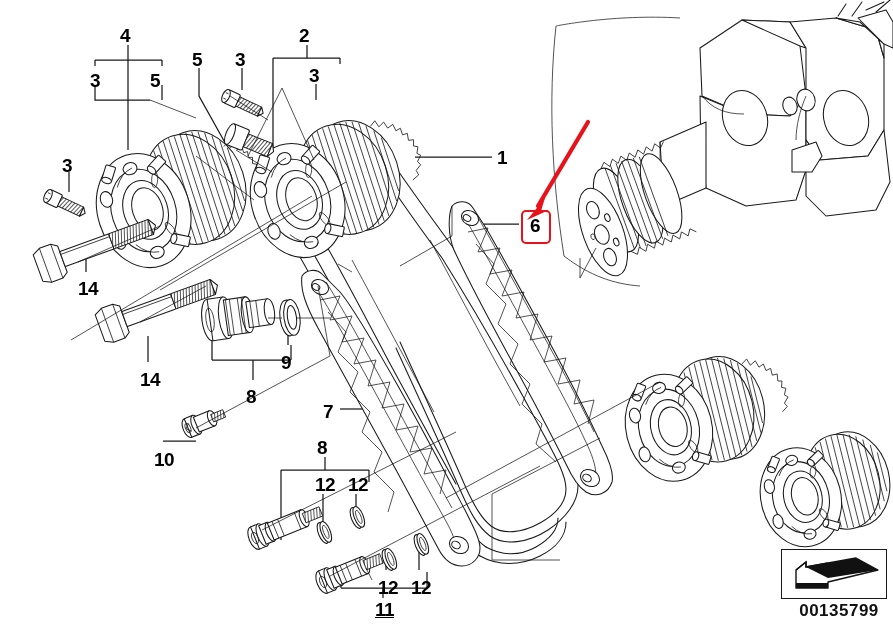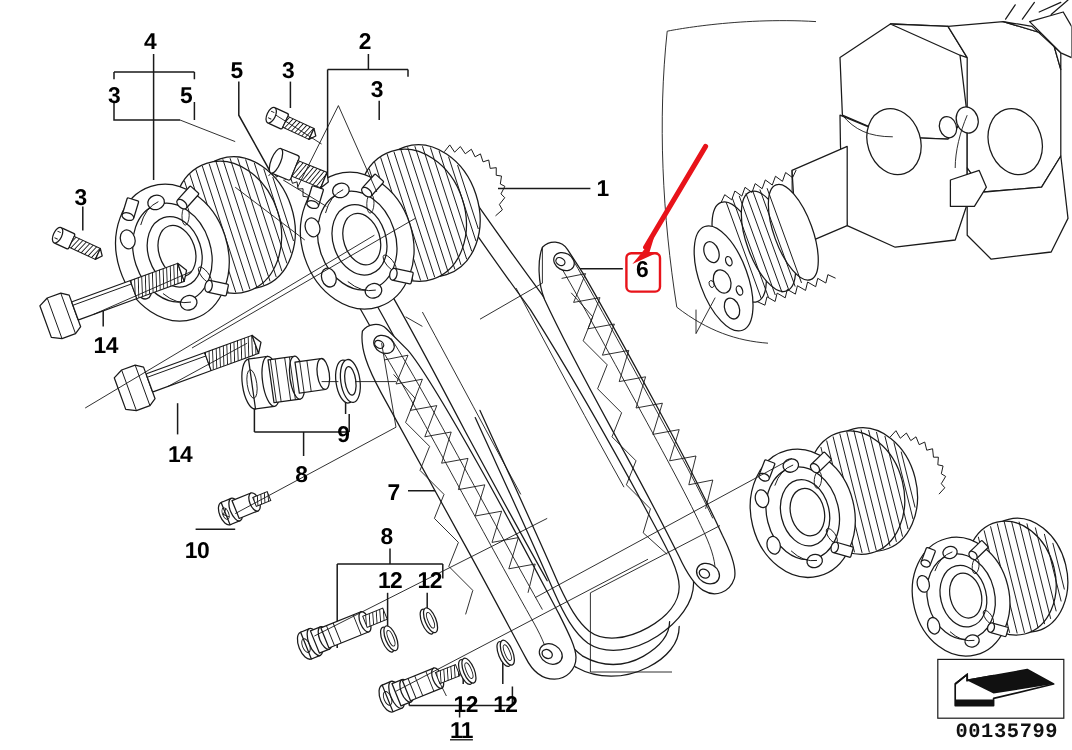--- a/index.html
+++ b/index.html
@@ -7,21 +7,21 @@
   body{width:893px;height:625px;overflow:hidden;
        font-family:"Liberation Sans",sans-serif;}
   #stage{position:relative;width:893px;height:625px;background:#fff;}
   #art{position:absolute;left:0;top:0;width:893px;height:625px;}
   .cal{position:absolute;font-weight:bold;color:#000;
        font-family:"Liberation Sans",sans-serif;line-height:1;
        letter-spacing:-0.5px;}
   .cal{font-size:19px;}
   .idbox{position:absolute;border:1.4px solid #1a1a1a;background:#fff;}
   .idnum{position:absolute;font-size:17px;font-weight:bold;color:#111;
-         letter-spacing:0.5px;font-family:Liberation Mono, monospace;}
+         letter-spacing:0.5px;font-family:Liberation Sans, sans-serif;}
   .hl{position:absolute;border:2.2px solid #e8131a;border-radius:5px;
       background:transparent;}
 </style>
 </head>
 <body>
 
 <div id="stage">
 
   <svg id="art" viewBox="0 0 893 625">
     <defs>

